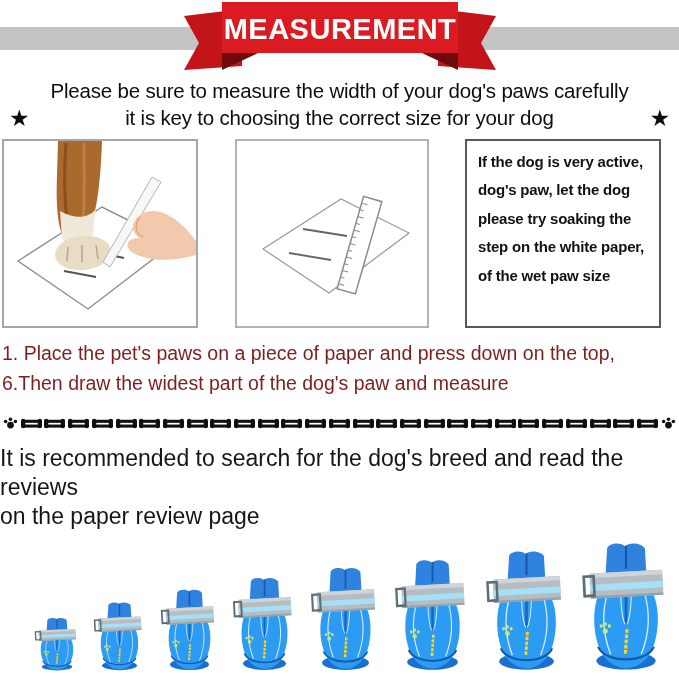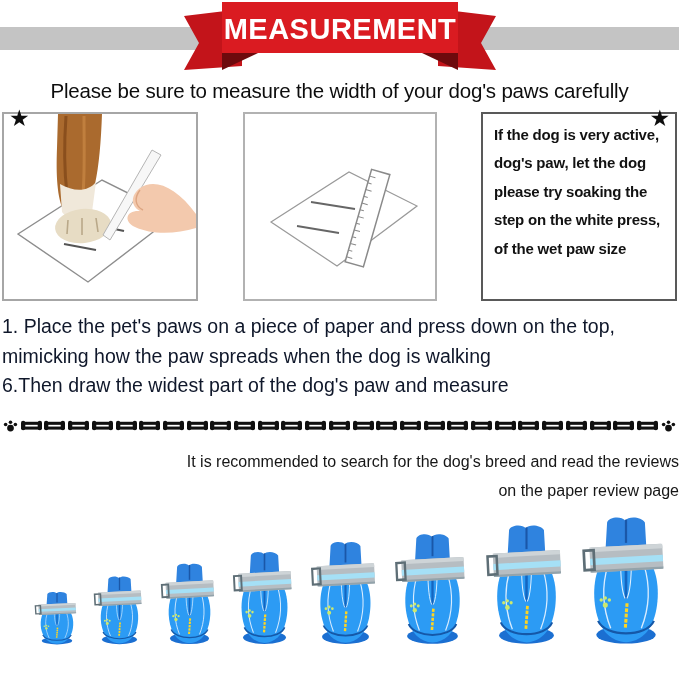--- a/index.html
+++ b/index.html
@@ -12,34 +12,34 @@
   .banner-bar{position:absolute;top:27px;left:0;width:100%;height:23px;background:var(--bar-gray,#c4c4c4);}
   .ribbon{position:absolute;left:50%;top:0;transform:translateX(-50%);}
   .ribbon text{font-family:"Liberation Sans",sans-serif;font-weight:bold;}
   
   .headline{margin-top:1px;text-align:center;font-weight:normal;font-size:20.5px;line-height:27px;color:#0d0d0d;letter-spacing:-0.2px;}
   .headline-l2{position:relative;}
   .star{position:absolute;top:1px;font-size:23px;letter-spacing:0;}
   .star-left{left:9px;}
   .star-right{right:9px;}
   
-  .panels{display:flex;justify-content:space-between;margin-top:8px;padding:0 2px 0 2px;height:189px;}
+  .panels{display:flex;justify-content:space-between;margin-top:8px;padding:0 18px 0 2px;height:189px;}
   .panel{background:#fff;box-sizing:border-box;}
   .panel-photo{width:196px;height:189px;border:2px solid #a6a6a6;}
   .panel-ruler{width:194px;height:189px;border:2px solid #b2b2b2;}
   .panel-tip{width:196px;height:189px;border:2px solid #595959;padding:7px 2px 0 11px;
              font-weight:bold;font-size:15px;line-height:28.4px;color:#121212;letter-spacing:-0.2px;}
   .panel svg{display:block;}
   
-  .instructions{margin:11px 0 0 2px;font-size:19.5px;line-height:29.5px;color:#0f172a;}
+  .instructions{margin:11px 0 0 2px;font-size:19.5px;line-height:29.5px;color:#7f1d1d;}
   
   .divider{display:flex;align-items:center;justify-content:space-between;margin:16px 3px 0 3px;height:18px;}
   .divider svg{display:block;flex:0 0 auto;}
   
-  .recommend{margin-top:12px;text-align:right;font-size:16px;line-height:29px;color:#161616;}
+  .recommend{margin-top:12px;text-align:left;font-size:23px;line-height:29px;color:#161616;}
   
   .boots-row{display:flex;align-items:flex-end;justify-content:space-between;margin-top:6px;padding:0 8px 0 34px;height:134px;}
   .boots-row svg{display:block;}
   .defs-holder{position:absolute;width:0;height:0;overflow:hidden;}
 </style>
 </head>
 <body>
 
 <svg class="defs-holder" aria-hidden="true">
   <defs>
@@ -96,20 +96,21 @@
     <polygon points="274,52 274,70 238,53" fill="var(--ribbon-fold,#6e0a0d)"></polygon>
     <rect x="38" y="2" width="236" height="51" fill="var(--ribbon-red,#da1b21)"></rect>
     <text x="156" y="39" text-anchor="middle" font-size="29" fill="#ffffff" letter-spacing="0.5">MEASUREMENT</text>
   </svg>
 </div>
 
 <div class="headline">
   <div>Please be sure to measure the width of your dog's paws carefully</div>
   <div class="headline-l2">
     <span class="star star-left">★</span>
+    <span>it is key to choosing the correct size for your dog</span>
     <span class="star star-right">★</span>
   </div>
 </div>
 
 <div class="panels">
 
   <div class="panel panel-photo">
     <svg width="192" height="185" viewBox="0 0 192 185">
 
       <polygon points="14,120 98,66 170,102 84,168" fill="#ffffff" stroke="#8d8d8d" stroke-width="1.4"></polygon>
@@ -142,28 +143,27 @@
         <rect x="113" y="56" width="19" height="96" fill="#ffffff" stroke="#8a8a8a" stroke-width="1.5"></rect>
         <path d="M113,63 h6 M113,70 h4 M113,77 h6 M113,84 h4 M113,91 h6 M113,98 h4 M113,105 h6 M113,112 h4 M113,119 h6 M113,126 h4 M113,133 h6 M113,140 h4 M113,147 h6" stroke="#8a8a8a" stroke-width="1"></path>
       </g>
     </svg>
   </div>
 
   <div class="panel panel-tip">
     <div>If the dog is very active,</div>
     <div>dog's paw, let the dog</div>
     <div>please try soaking the</div>
-    <div>step on the white press,</div>
+    <div>step on the white paper,</div>
     <div>of the wet paw size</div>
   </div>
 </div>
 
 <div class="instructions">
   <div>1. Place the pet's paws on a piece of paper and press down on the top,</div>
-  <div>mimicking how the paw spreads when the dog is walking</div>
   <div>6.Then draw the widest part of the dog's paw and measure</div>
 </div>
 
 <div class="divider" id="bone-divider">
     <svg width="15" height="14" viewBox="0 0 16 14">
       <circle cx="8" cy="9.2" r="3.6" fill="#101010"></circle>
       <circle cx="2.8" cy="5.4" r="1.9" fill="#101010"></circle>
       <circle cx="8" cy="3" r="1.9" fill="#101010"></circle>
       <circle cx="13.2" cy="5.4" r="1.9" fill="#101010"></circle>
     </svg>

